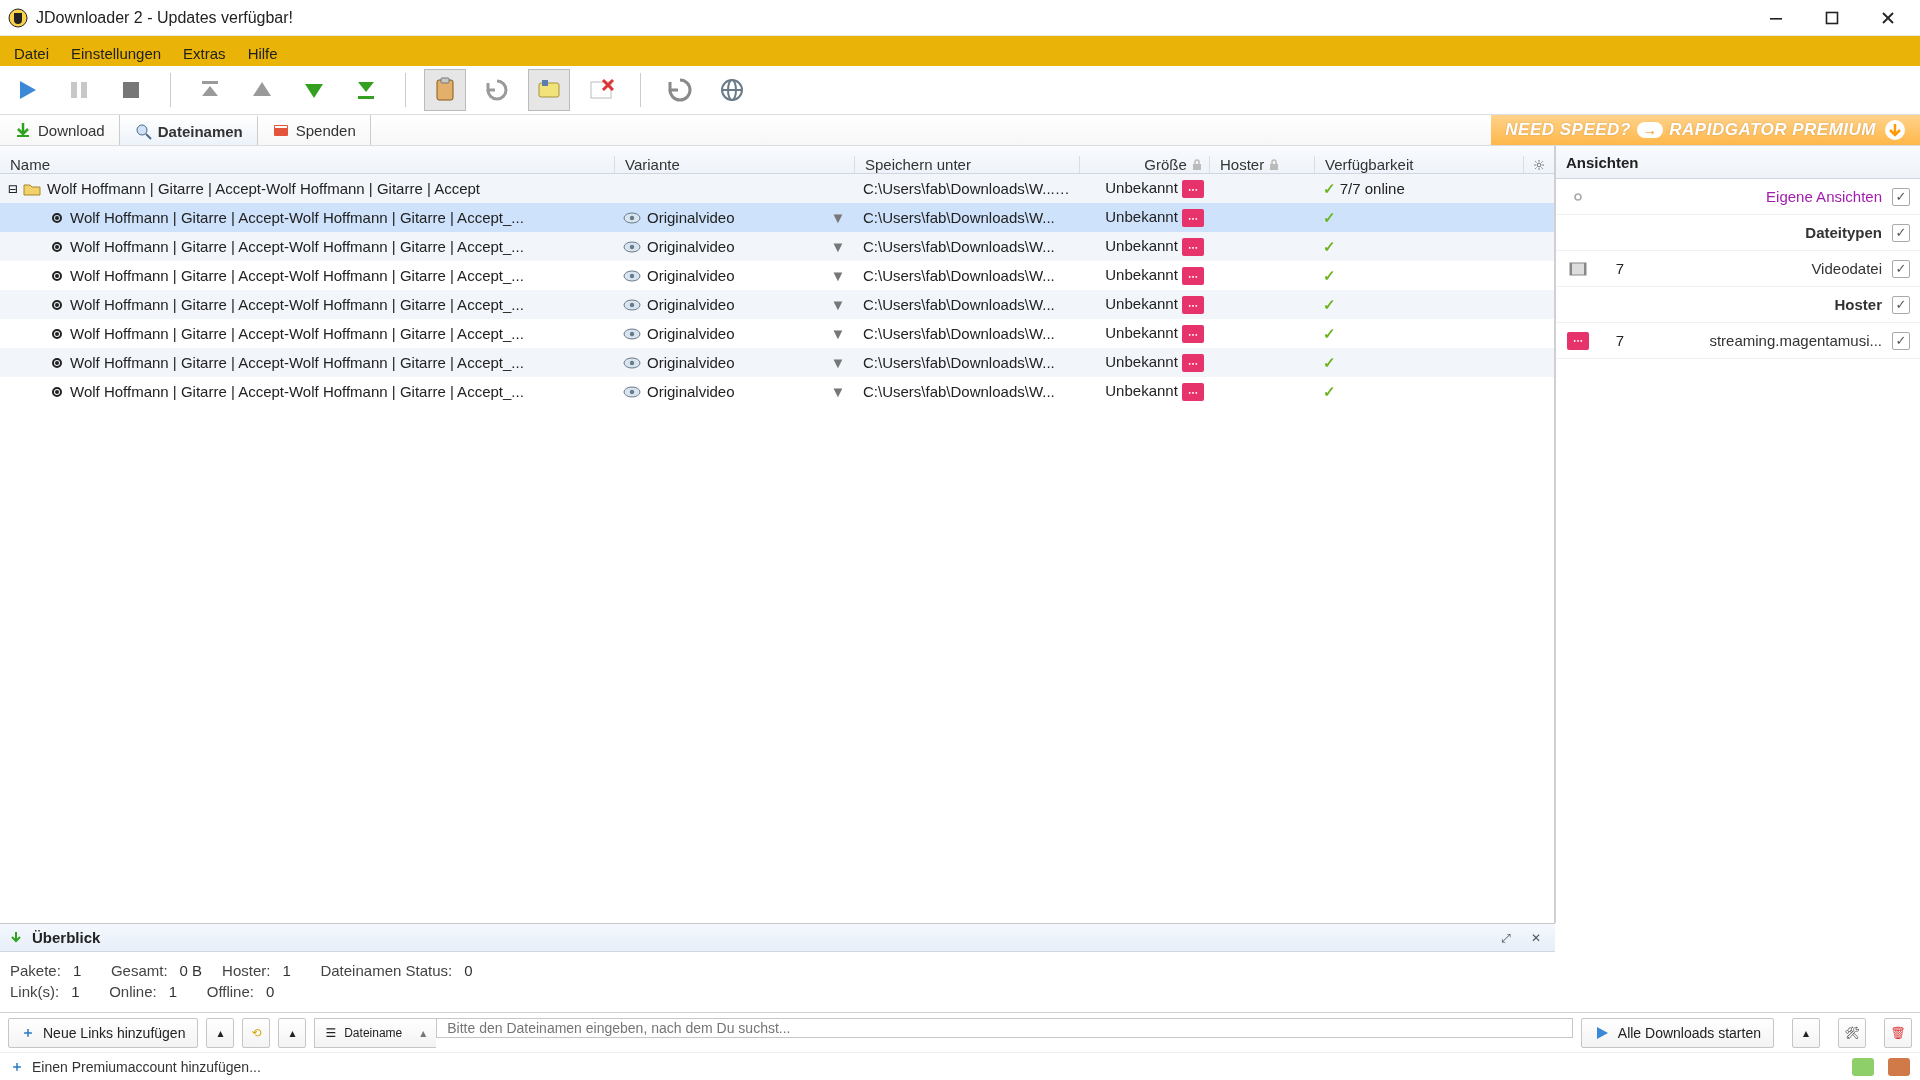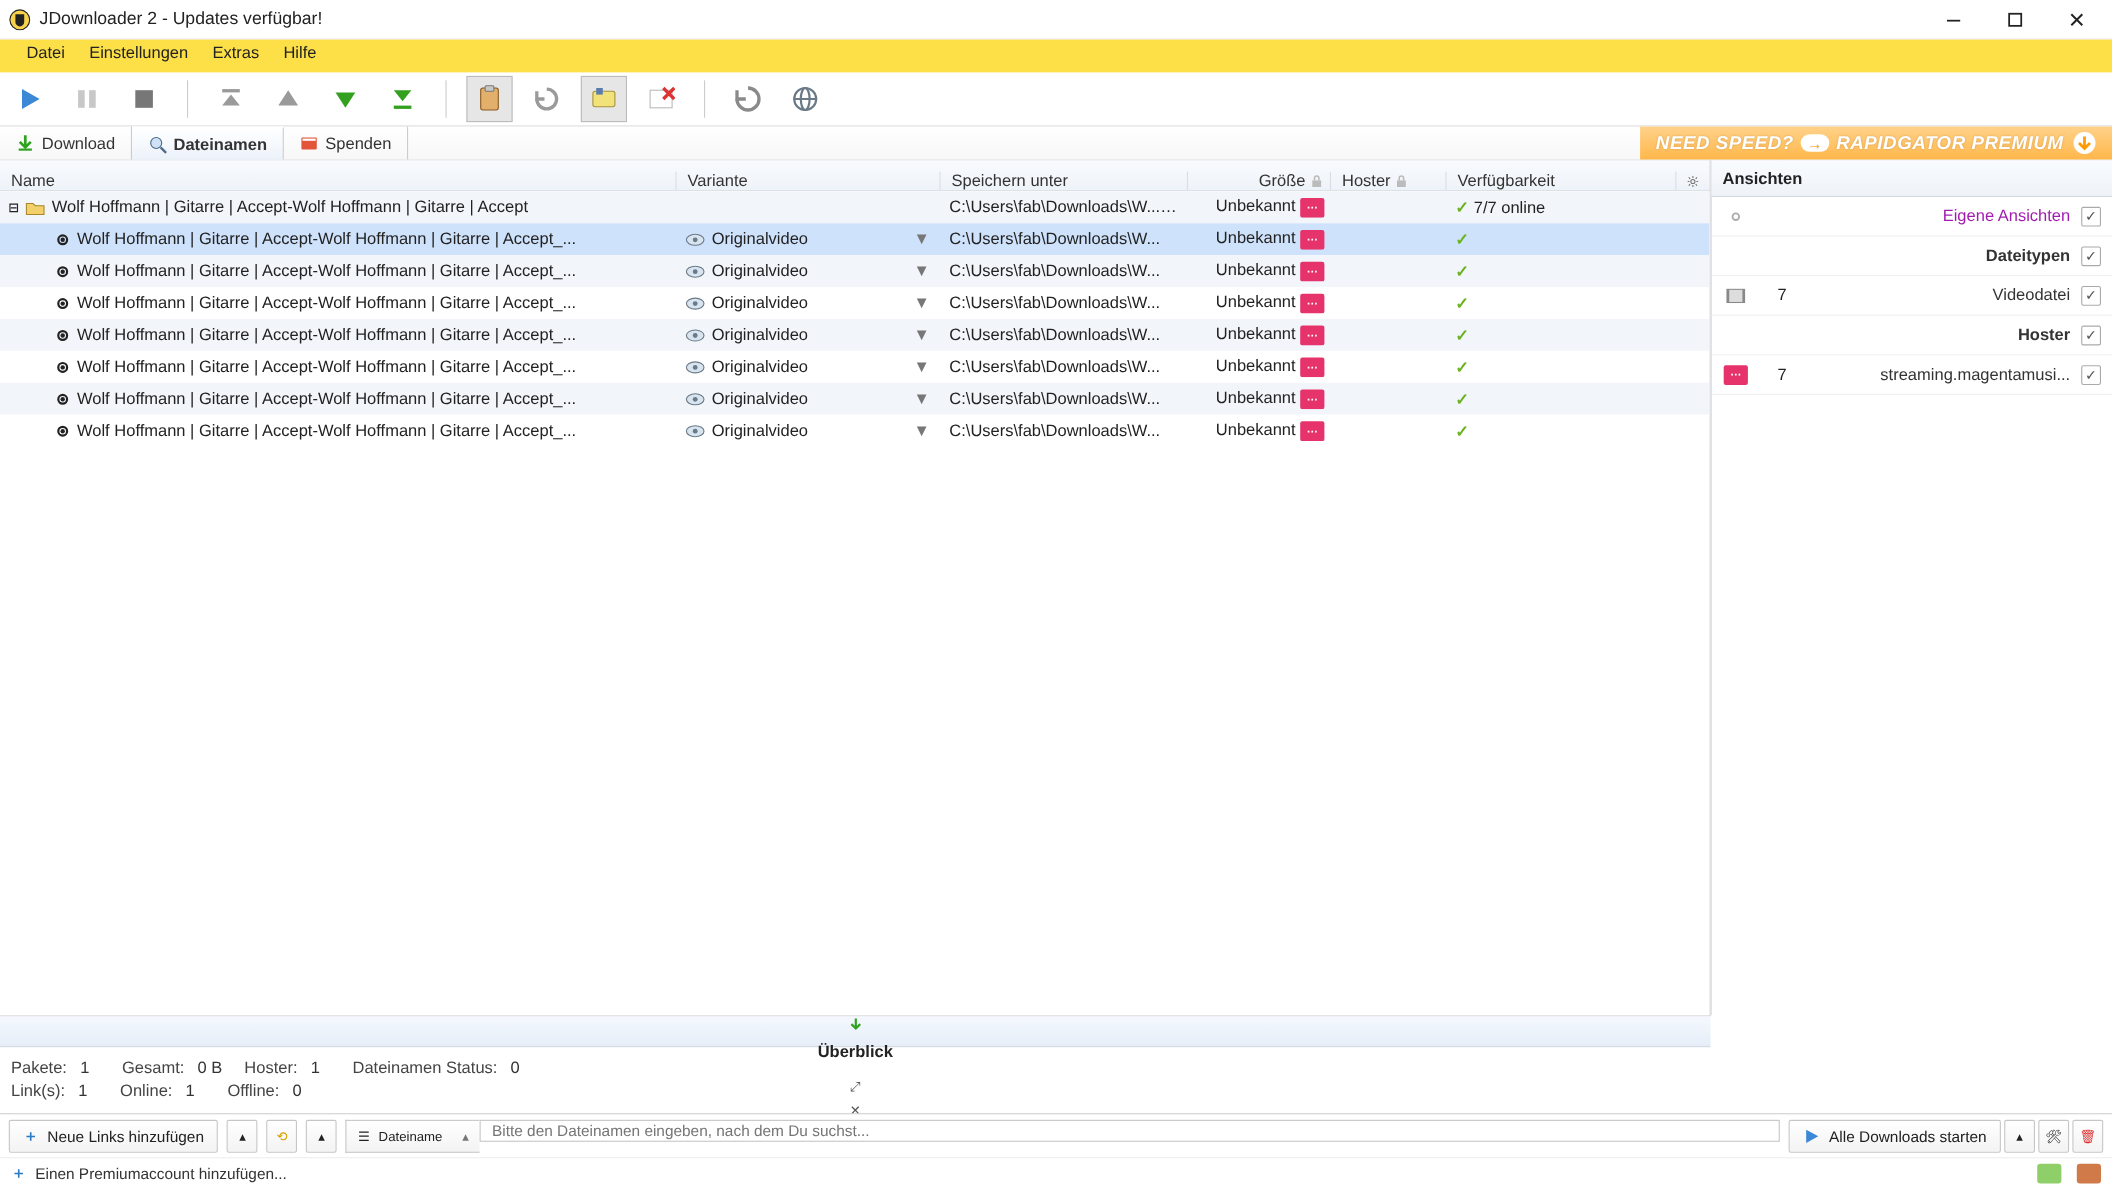--- a/index.html
+++ b/index.html
@@ -4,21 +4,21 @@
 <style>
 * { box-sizing: border-box; margin: 0; padding: 0; }
 body { font-family: "Segoe UI", Tahoma, sans-serif; font-size: 12px; background: #fff; color: #222; width: 1920px; height: 1080px; overflow: hidden; display: flex; flex-direction: column; }
 
 .titlebar { height: 36px; display: flex; align-items: center; padding: 0 4px 0 8px; border-bottom: 1px solid #e8e8e8; }
 .titlebar-icon { width: 20px; height: 20px; margin-right: 8px; }
 .titlebar-text { font-size: 16px; color: #222; }
 .titlebar-spacer { flex: 1; }
 .winbtn { width: 56px; height: 36px; display: flex; align-items: center; justify-content: center; color: #333; }
 
-.menubar { height: 30px; display: flex; align-items: flex-start; padding: 0 14px; gap: 2px; background: #fde047; }
+.menubar { height: 30px; display: flex; align-items: flex-end; padding: 0 4px; gap: 2px; background: #eab308; }
 .menuitem { padding: 4px 10px; font-size: 15px; color: #222; }
 
 .toolbar { height: 48px; display: flex; align-items: center; padding: 0 6px; gap: 10px; background: #fff; }
 .toolbar-sep { width: 1px; height: 34px; background: #ccc; margin: 0 8px; }
 .tbtn { width: 42px; height: 42px; display: flex; align-items: center; justify-content: center; border-radius: 0; }
 .tbtn.pressed { background: #e6e6e6; border: 1px solid #bbb; }
 
 .tabsrow { height: 32px; display: flex; align-items: stretch; border-top: 1px solid #ddd; border-bottom: 1px solid #ddd; background: linear-gradient(#fff,#f7f7f7); }
 .tab { display: flex; align-items: center; gap: 6px; padding: 0 14px; border-right: 1px solid #ccc; font-size: 15px; color: #333; }
 .tab.active { background: linear-gradient(#fff,#ecf2fa); font-weight: 700; border-top: 2px solid #fff; }
@@ -64,38 +64,38 @@
 .sb-row { height:36px; display:flex; align-items:center; padding:0 10px; gap:10px; border-bottom:1px solid #f0f0f0; }
 .sb-row .label { flex:1; text-align:right; font-size:15px; color:#333; }
 .sb-row.section .label { font-weight:700; }
 .sb-row .count { width:40px; text-align:center; font-size:15px; }
 .sb-row .ico { width:24px; display:flex; justify-content:center; color:#888; }
 .chk { width:18px; height:18px; border:1px solid #aaa; border-radius:2px; background:#fff; display:flex; align-items:center; justify-content:center; color:#555; font-size:13px; }
 .sb-row.muted .label { color:#a21caf; }
 
 
 .overview { border-top:1px solid #c8c8c8; }
-.ov-hd { height:28px; display:flex; align-items:center; padding:0 8px; gap:8px; background: linear-gradient(#f4f8fe,#e7eef8); border-bottom:1px solid #d0d7e0;flex-direction:column; }
+.ov-hd { height:28px; display:flex; align-items:center; padding:0 8px; gap:8px; background: linear-gradient(#f4f8fe,#e7eef8); border-bottom:1px solid #d0d7e0; }
 .ov-hd .title { font-weight:700; font-size:15px; }
 .ov-hd .spacer { flex:1; }
 .ov-hd .btn { width:22px; height:22px; display:flex; align-items:center; justify-content:center; color:#555; }
 .ov-body { padding:10px 10px 8px; font-size:15px; color:#333; }
 .ov-line { display:flex; gap:20px; margin-bottom:4px; }
 .kv { display:flex; gap:12px; }
 .kv .k { color:#444; }
 .kv .v { min-width:18px; }
 
 .bottombar { height:40px; display:flex; align-items:center; gap:8px; padding:0 8px; border-top:1px solid #d0d0d4; }
 .btnwide { height:30px; display:flex; align-items:center; gap:8px; padding:0 12px; border:1px solid #c6c6c6; background:linear-gradient(#fff,#f3f3f3); border-radius:2px; font-size:14px; }
 .small { height:30px; width:28px; display:flex; align-items:center; justify-content:center; border:1px solid #c6c6c6; background:linear-gradient(#fff,#f3f3f3); border-radius:2px; }
 .searchwrap { flex:1; display:flex; }
 .searchlabel { height:30px; display:flex; align-items:center; gap:8px; padding:0 10px; border:1px solid #c6c6c6; background:linear-gradient(#fff,#f3f3f3); border-right:none; }
 .searchinput { flex:1; height:20px; border:1px solid #c6c6c6; padding:0 10px; font-size:14px; color:#888; background:#fff; }
 
-.rightbottom { display:flex; gap:3px; }
+.rightbottom { display:flex; gap:18px; }
 
 .statusbar { height:28px; display:flex; align-items:center; padding:0 10px; gap:8px; font-size:14px; color:#333; border-top:1px solid #eee; }
 .statusbar .spacer { flex:1; }
 .status-icn { width:22px; height:18px; border-radius:3px; margin-left:6px; }
 
 svg { display:block; }
 .lockgrey { fill:#bbb; }
 </style>
 </head>
 <body>

